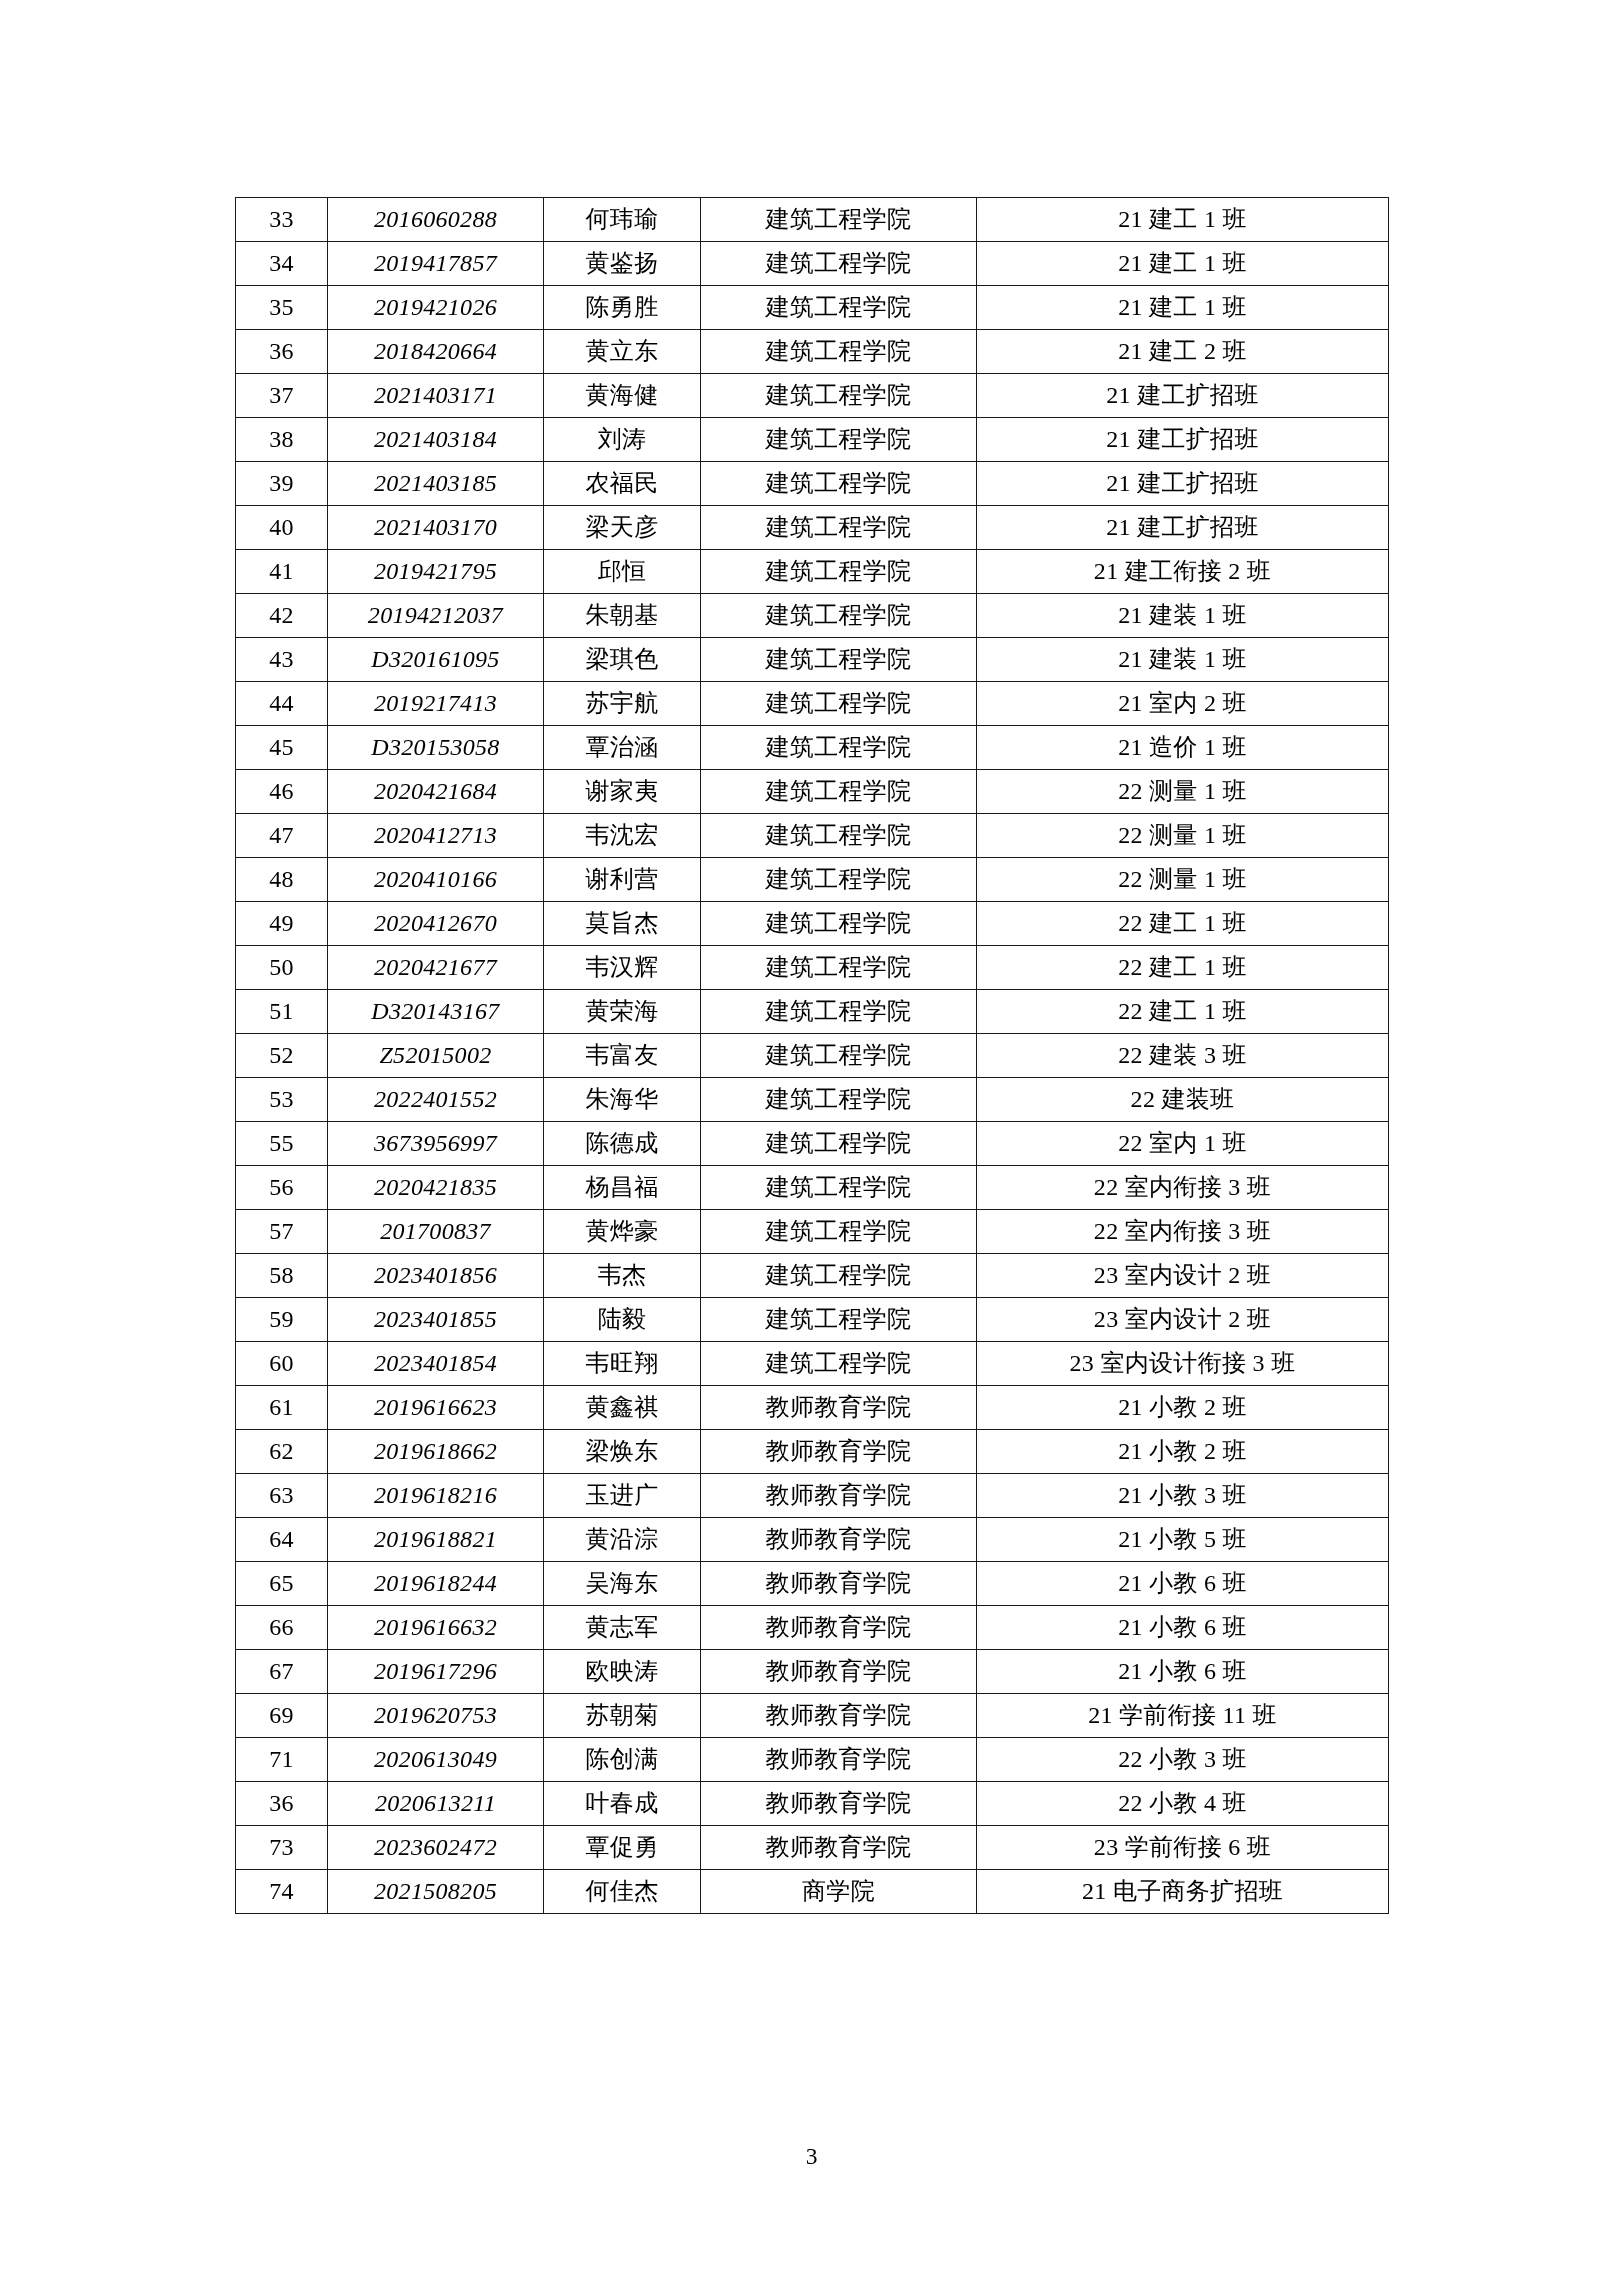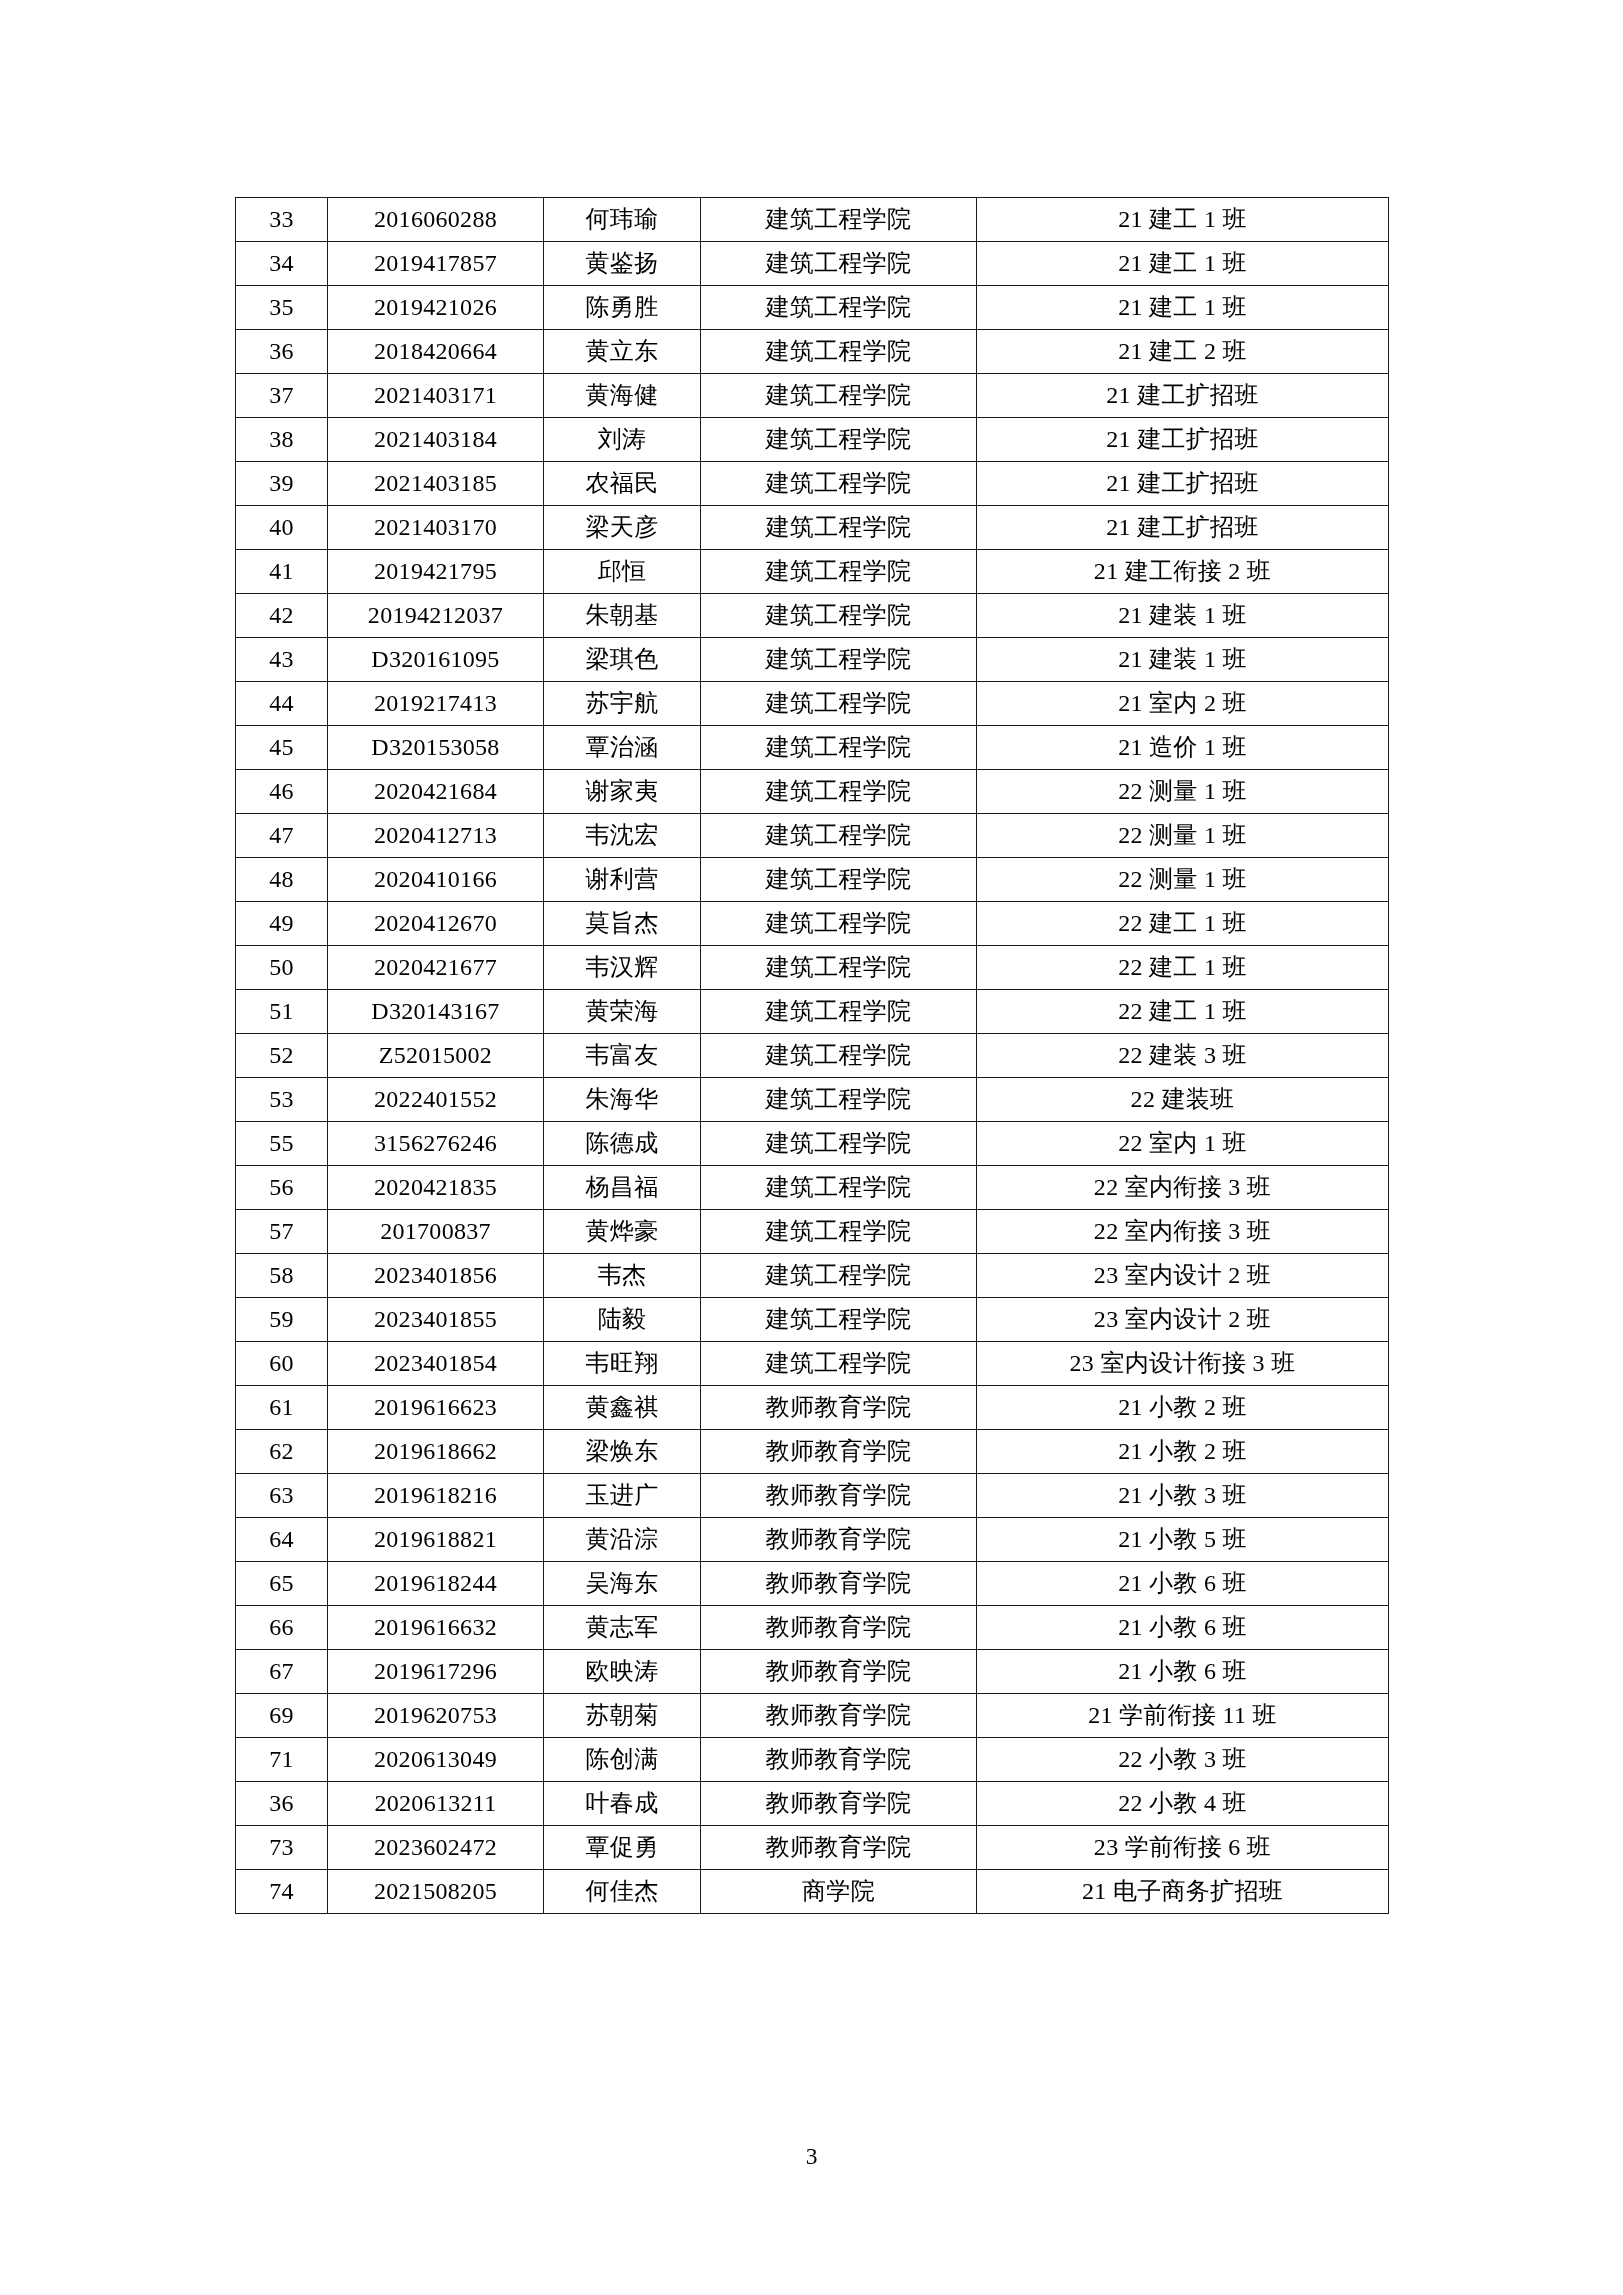--- a/index.html
+++ b/index.html
@@ -46,21 +46,21 @@
     white-space: nowrap;
     letter-spacing: 0.3px;
   }
   col.c-seq   { width: 92px; }
   col.c-id    { width: 216px; }
   col.c-name  { width: 157px; }
   col.c-college { width: 276px; }
   col.c-class { width: 412px; }
 
   td.seq   { font-size: 25px; }
-  td.sid   { font-size: 25px; letter-spacing: 0.6px; }
+  td.sid   { font-size: 25px; letter-spacing: 0.6px; font-style: italic; }
   td.name  { font-size: 24px; letter-spacing: 1.6px; }
   td.college { font-size: 24px; letter-spacing: 1.6px; }
   td.klass { font-size: 24px; letter-spacing: 0.8px; }
 
   .page-number {
     position: absolute;
     left: 0;
     top: 2143px;
     width: 1623px;
     text-align: center;
@@ -225,21 +225,21 @@
           </tr>
           <tr>
             <td class="seq">53</td>
             <td class="sid">2022401552</td>
             <td class="name">朱海华</td>
             <td class="college">建筑工程学院</td>
             <td class="klass">22 建装班</td>
           </tr>
           <tr>
             <td class="seq">55</td>
-            <td class="sid">3156276246</td>
+            <td class="sid">3673956997</td>
             <td class="name">陈德成</td>
             <td class="college">建筑工程学院</td>
             <td class="klass">22 室内 1 班</td>
           </tr>
           <tr>
             <td class="seq">56</td>
             <td class="sid">2020421835</td>
             <td class="name">杨昌福</td>
             <td class="college">建筑工程学院</td>
             <td class="klass">22 室内衔接 3 班</td>

